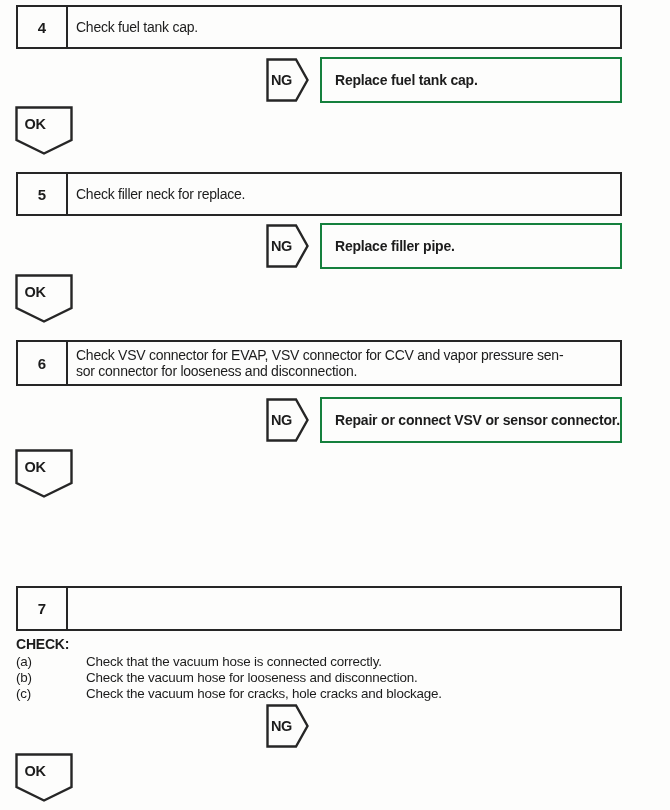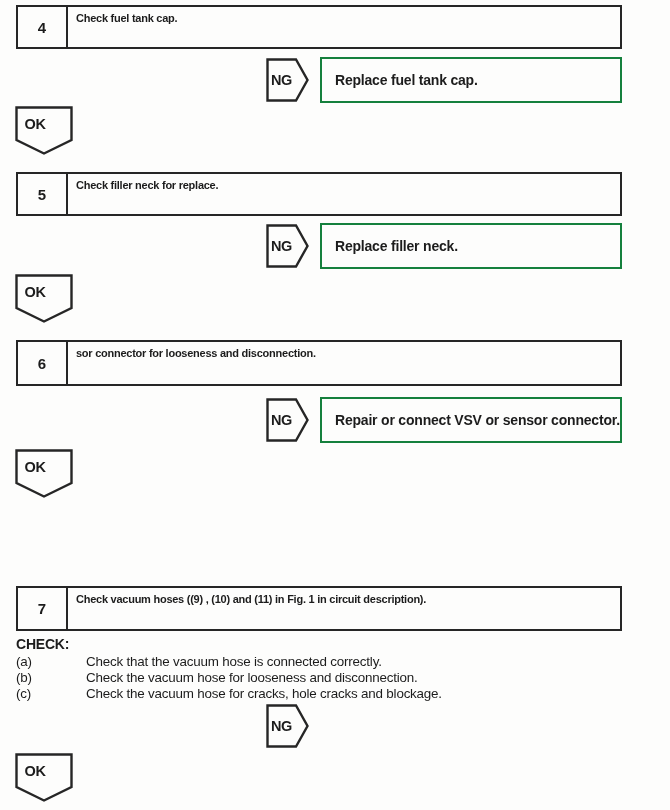--- a/index.html
+++ b/index.html
@@ -21,23 +21,23 @@
     display:flex;
   }
   .step-num{
     width:48px;flex:0 0 48px;
     border-right:2px solid #262626;
     display:flex;align-items:center;justify-content:center;
     font-weight:bold;font-size:15px;
   }
   .step-title{
     flex:1;
-    display:flex;flex-direction:column;
+    display:flex;flex-direction:column;justify-content:center;
     padding:3px 8px 3px 8px;
-    font-weight:bold;font-size:11px;line-height:16px;
+    font-weight:normal;font-size:14px;line-height:16px;
     letter-spacing:-0.25px;
     overflow:hidden;
   }
   .step-title .line{white-space:nowrap;}
   
   .ng-tag{
     position:absolute;left:266px;
     width:43px;height:34px;
   }
   .ng-tag svg{position:absolute;left:0;top:0;}
@@ -118,33 +118,34 @@
     </div>
   </div>
 
   <div class="ng-tag" style="top:224px;">
     <svg width="43" height="44" viewBox="0 0 43 44">
       <polygon points="1.5,1.5 30,1.5 41.5,22 30,42.5 1.5,42.5" fill="#fdfdfc" stroke="#262626" stroke-width="2.4"></polygon>
     </svg>
     <div class="tag-label">NG</div>
   </div>
   <div class="action-box" style="top:223px;">
-    <span>Replace filler neck.</span>
+    <span>Replace filler pipe.</span>
   </div>
 
   <div class="ok-tag" style="top:274px;">
     <svg width="58" height="49" viewBox="0 0 58 49">
       <polygon points="1.5,1.5 56.5,1.5 56.5,34 29,47.5 1.5,34" fill="#fdfdfc" stroke="#262626" stroke-width="2.4"></polygon>
     </svg>
     <div class="tag-label">OK</div>
   </div>
 
   <div class="step-box" style="top:340px;height:46px;">
     <div class="step-num">6</div>
     <div class="step-title">
+      <div class="line">Check VSV connector for EVAP, VSV connector for CCV and vapor pressure sen-</div>
       <div class="line">sor connector for looseness and disconnection.</div>
     </div>
   </div>
 
   <div class="ng-tag" style="top:398px;">
     <svg width="43" height="44" viewBox="0 0 43 44">
       <polygon points="1.5,1.5 30,1.5 41.5,22 30,42.5 1.5,42.5" fill="#fdfdfc" stroke="#262626" stroke-width="2.4"></polygon>
     </svg>
     <div class="tag-label">NG</div>
   </div>
@@ -154,23 +155,20 @@
 
   <div class="ok-tag" style="top:449px;">
     <svg width="58" height="49" viewBox="0 0 58 49">
       <polygon points="1.5,1.5 56.5,1.5 56.5,34 29,47.5 1.5,34" fill="#fdfdfc" stroke="#262626" stroke-width="2.4"></polygon>
     </svg>
     <div class="tag-label">OK</div>
   </div>
 
   <div class="step-box" style="top:586px;height:45px;">
     <div class="step-num">7</div>
-    <div class="step-title">
-      <div class="line">Check vacuum hoses ((9) , (10) and (11) in Fig. 1 in circuit description).</div>
-    </div>
   </div>
 
   <div class="check-heading">CHECK:</div>
 
   <div class="check-item" style="top:654px;">
     <span class="bullet">(a)</span>
     <span class="txt">Check that the vacuum hose is connected correctly.</span>
   </div>
   <div class="check-item" style="top:670px;">
     <span class="bullet">(b)</span>

